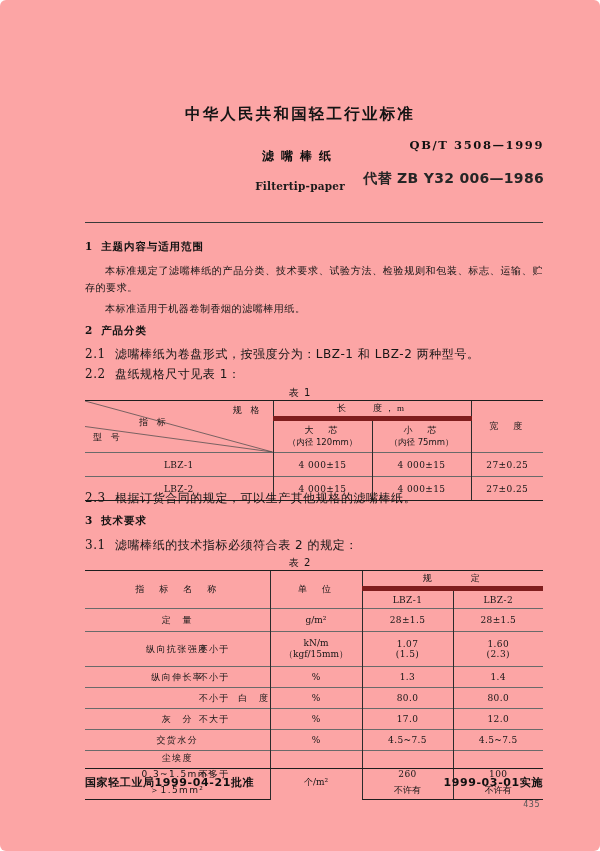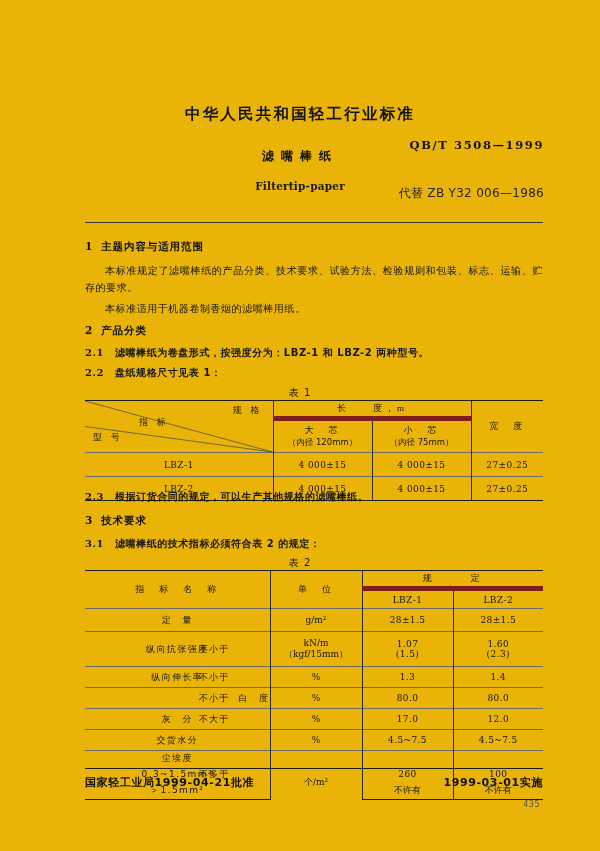--- a/index.html
+++ b/index.html
@@ -14,21 +14,22 @@
     font-family: "DejaVu Sans", "Liberation Sans", sans-serif;
     color: #1a1a1a;
     overflow: hidden;
   }
 
   .page {
     position: absolute;
     left: 0; top: 0;
     width: 600px;
     height: 851px;
-    background: #eab308;
+    background: #fca5a5;
+    border-radius: 6px;
   }
 
   
   .hdr-national {
     position: absolute;
     left: 0; right: 0;
     top: 104px;
     text-align: center;
     font-size: 15.5px;
     font-weight: bold;
@@ -63,25 +64,26 @@
     font-family: "DejaVu Serif", "Liberation Serif", serif;
     font-size: 11.5px;
     font-weight: bold;
     letter-spacing: 1.6px;
     color: #121212;
     white-space: nowrap;
   }
   .hdr-replaces {
     position: absolute;
     right: 56px;
-    top: 185px;
-    font-size: 12px;
+    top: 170px;
+    font-size: 14px;
     letter-spacing: 0.3px;
     color: #262626;
     white-space: nowrap;
+    font-weight: bold;
   }
 
   .rule-top {
     position: absolute;
     left: 85px;
     right: 57px;
     top: 222px;
     height: 1px;
     background: #3a3a3a;
   }
@@ -103,25 +105,24 @@
   .para {
     position: absolute;
     font-size: 10px;
     line-height: 17px;
     letter-spacing: 0.55px;
     color: #161616;
     text-align: justify;
   }
   .numbered {
     position: absolute;
-    font-size: 10px;
+    font-size: 12px;
     letter-spacing: 0.55px;
     color: #161616;
     white-space: nowrap;
-    font-weight: bold;
   }
   .numbered .num {
     font-family: "DejaVu Serif", "Liberation Serif", serif;
     display: inline-block;
     width: 30px;
   }
 
   
   .tbl-caption {
     position: absolute;

